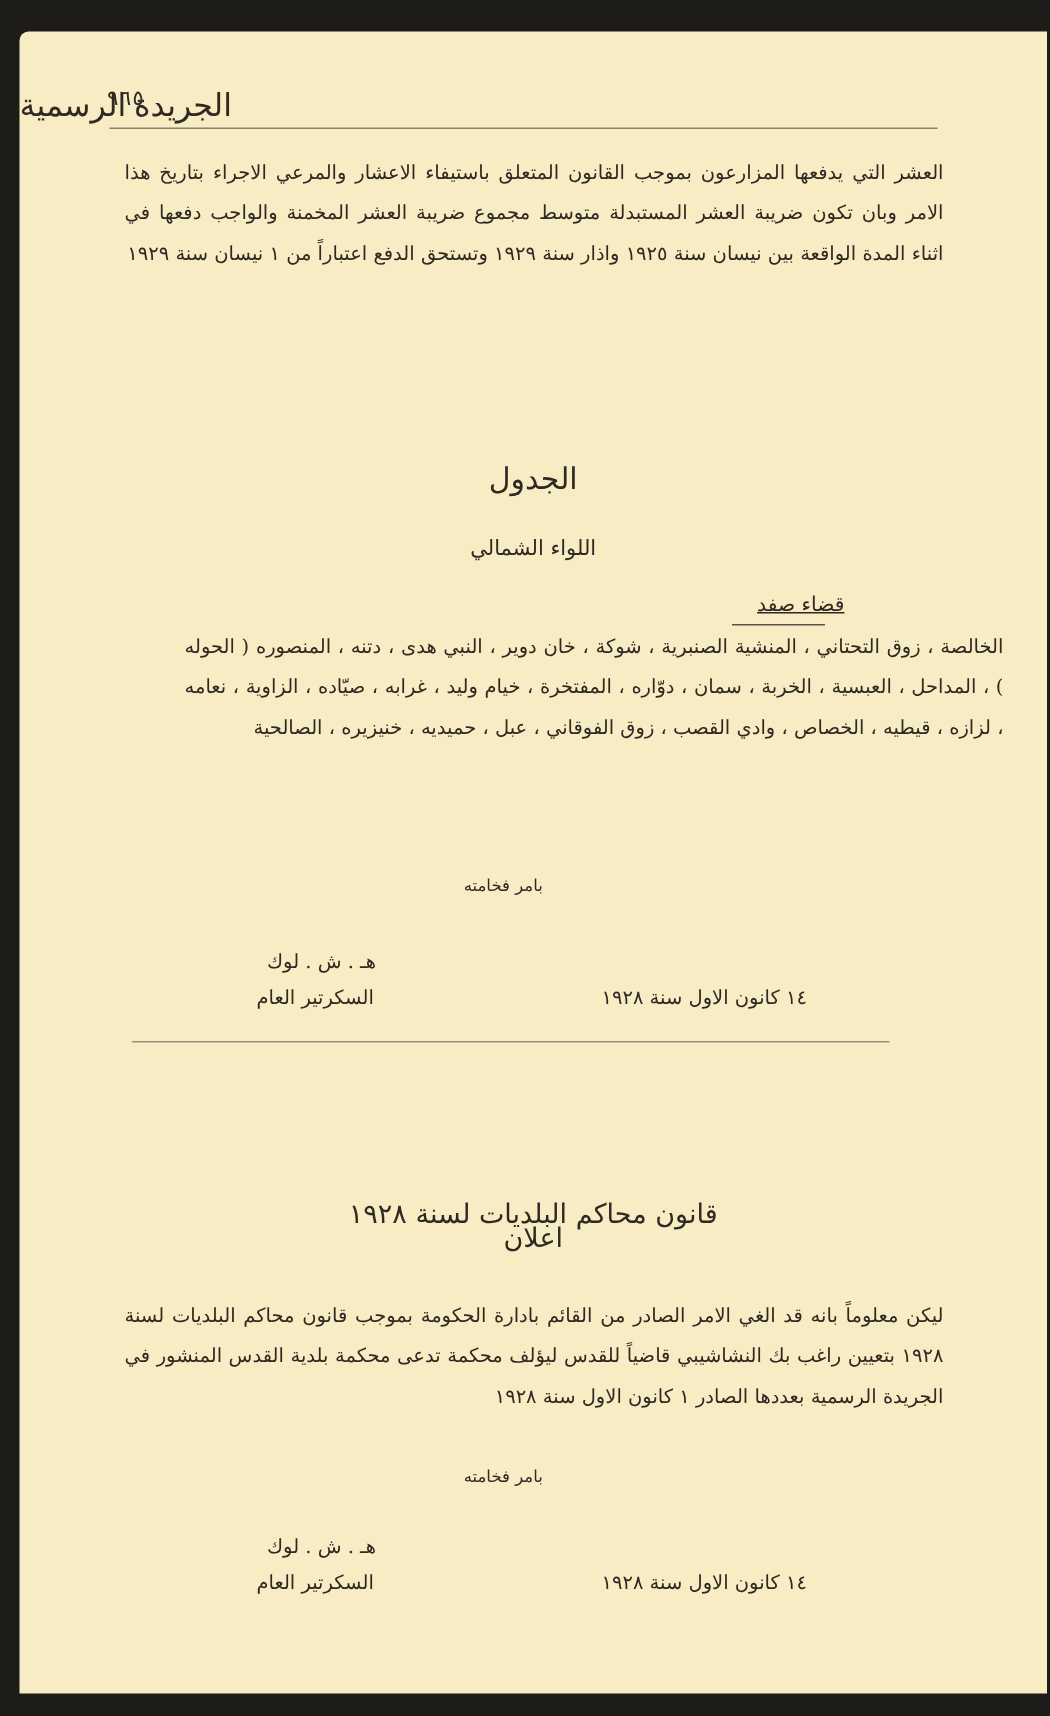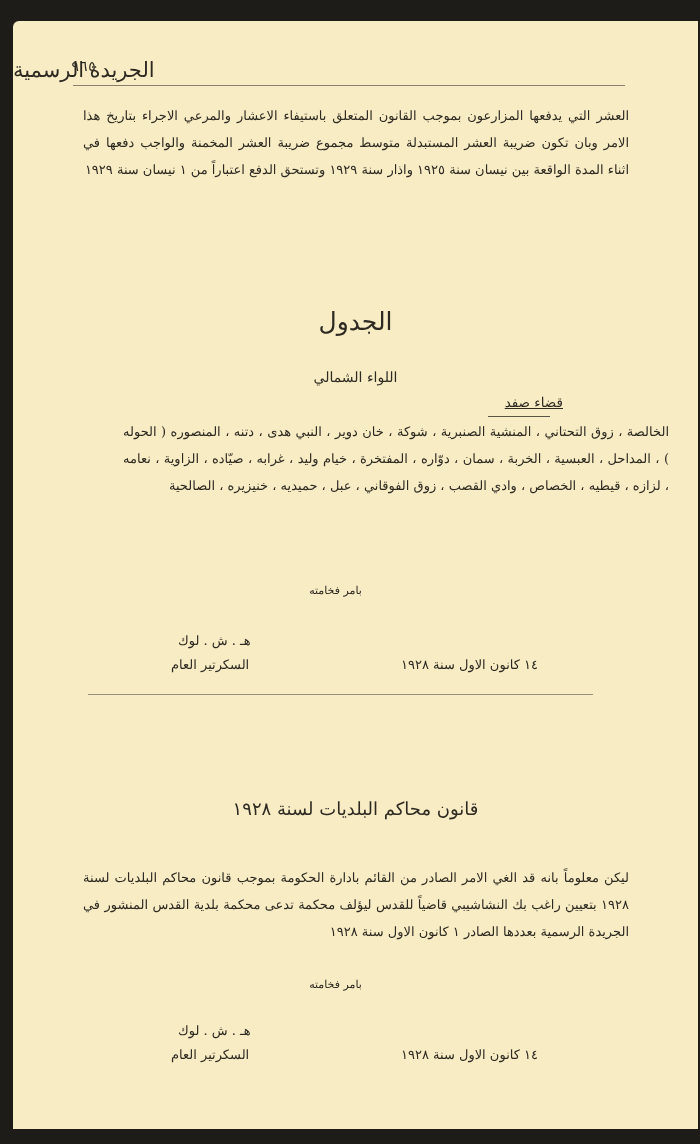--- a/index.html
+++ b/index.html
@@ -48,22 +48,22 @@
       line-height: 27px;
       text-align: justify;
       text-align-last: right;
     }
     .intro-para { top: 81px; }
 
     .center-title {
       left: 0; right: 0;
       text-align: center;
     }
-    .table-title { top: 286px; font-size: 25px; }
-    .district-title { top: 348px; font-size: 14px; }
+    .table-title { top: 286px; font-size: 20px; }
+    .district-title { top: 336px; font-size: 14px; }
 
     .subdistrict {
       right: 135px; top: 373px;
       font-size: 13.5px;
       text-decoration: underline;
     }
     .subdistrict-underline {
       left: 475px; width: 62px; top: 395px;
       height: 1px; background: #5a5448;
     }
@@ -104,20 +104,21 @@
   <div class="abs para villages-para">الخالصة ، زوق التحتاني ، المنشية الصنبرية ، شوكة ، خان دوير ، النبي هدى ، دتنه ، المنصوره ( الحوله ) ، المداحل ، العبسية ، الخربة ، سمان ، دوّاره ، المفتخرة ، خيام وليد ، غرابه ، صيّاده ، الزاوية ، نعامه ، لزازه ، قيطيه ، الخصاص ، وادي القصب ، زوق الفوقاني ، عبل ، حميديه ، خنيزيره ، الصالحية</div>
 
   <div class="abs by-order by-order-1">بامر فخامته</div>
   <div class="abs sig-name-1">هـ . ش . لوك</div>
   <div class="abs sig-title-1">السكرتير العام</div>
   <div class="abs date-1">١٤ كانون الاول سنة ١٩٢٨</div>
 
   <div class="abs rule mid-rule"></div>
 
   <div class="abs center-title law-title">قانون محاكم البلديات لسنة ١٩٢٨</div>
+  <div class="abs center-title notice-title">اعلان</div>
 
   <div class="abs para notice-para">ليكن معلوماً بانه قد الغي الامر الصادر من القائم بادارة الحكومة بموجب قانون محاكم البلديات لسنة ١٩٢٨ بتعيين راغب بك النشاشيبي قاضياً للقدس ليؤلف محكمة تدعى محكمة بلدية القدس المنشور في الجريدة الرسمية بعددها الصادر ١ كانون الاول سنة ١٩٢٨</div>
 
   <div class="abs by-order by-order-2">بامر فخامته</div>
   <div class="abs sig-name-2">هـ . ش . لوك</div>
   <div class="abs sig-title-2">السكرتير العام</div>
   <div class="abs date-2">١٤ كانون الاول سنة ١٩٢٨</div>
 
 </div>
 

